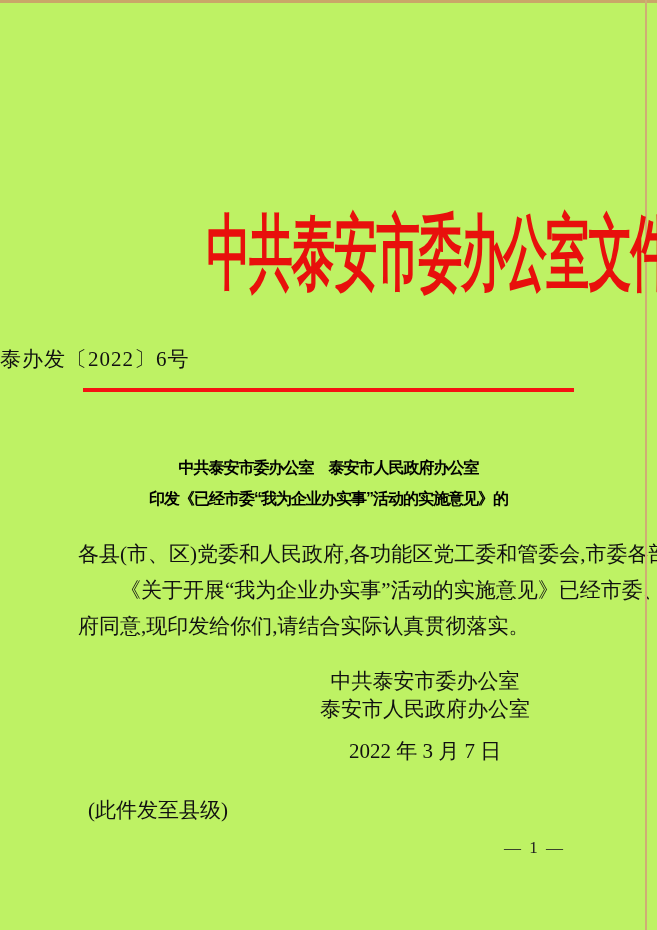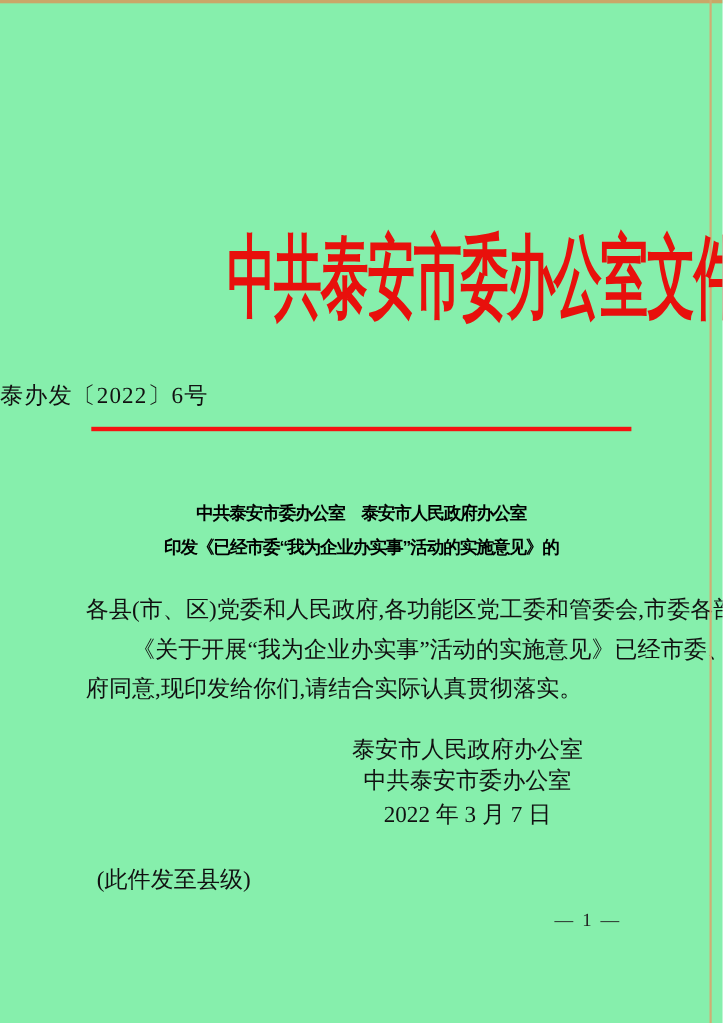--- a/index.html
+++ b/index.html
@@ -4,21 +4,21 @@
 <style>
   html, body {
     margin: 0;
     padding: 0;
     background: #ffffff;
   }
   .page {
     position: relative;
     width: 657px;
     height: 930px;
-    background: #86efac;
+    background: #bef264;
     overflow: hidden;
     font-family: "Liberation Serif", serif;
     color: #1a1a1a;
   }
   
   .edge-top {
     position: absolute;
     top: 0; left: 0;
     width: 657px; height: 3px;
     background: #c9a768;
@@ -86,21 +86,21 @@
   
   .signature {
     width: fit-content;
     margin: 24px 127px 0 auto;
     text-align: center;
     font-size: 21px;
     line-height: 27.5px;
     color: #111;
   }
   .signature .date {
-    margin-top: 4px;
+    margin-top: 15px;
   }
   .distribution-note {
     margin-top: 30px;
     padding-left: 88px;
     font-size: 21px;
     color: #111;
   }
   .page-number {
     margin: 14px 92px 0 0;
     text-align: right;
@@ -130,22 +130,22 @@
     <div>印发《已经市委“我为企业办实事”活动的实施意见》的</div>
   </div>
 
   <div class="body-text">
     <div>各县(市、区)党委和人民政府,各功能区党工委和管委会,市委各部</div>
     <div class="indent">《关于开展“我为企业办实事”活动的实施意见》已经市委、市政</div>
     <div>府同意,现印发给你们,请结合实际认真贯彻落实。</div>
   </div>
 
   <div class="signature">
+    <div>中共泰安市委办公室</div>
     <div>泰安市人民政府办公室</div>
-    <div>中共泰安市委办公室</div>
     <div class="date">2022 年 3 月 7 日</div>
   </div>
 
   <div class="distribution-note">(此件发至县级)</div>
 
   <div class="page-number">— 1 —</div>
 
 </div>
 
 </body></html>

